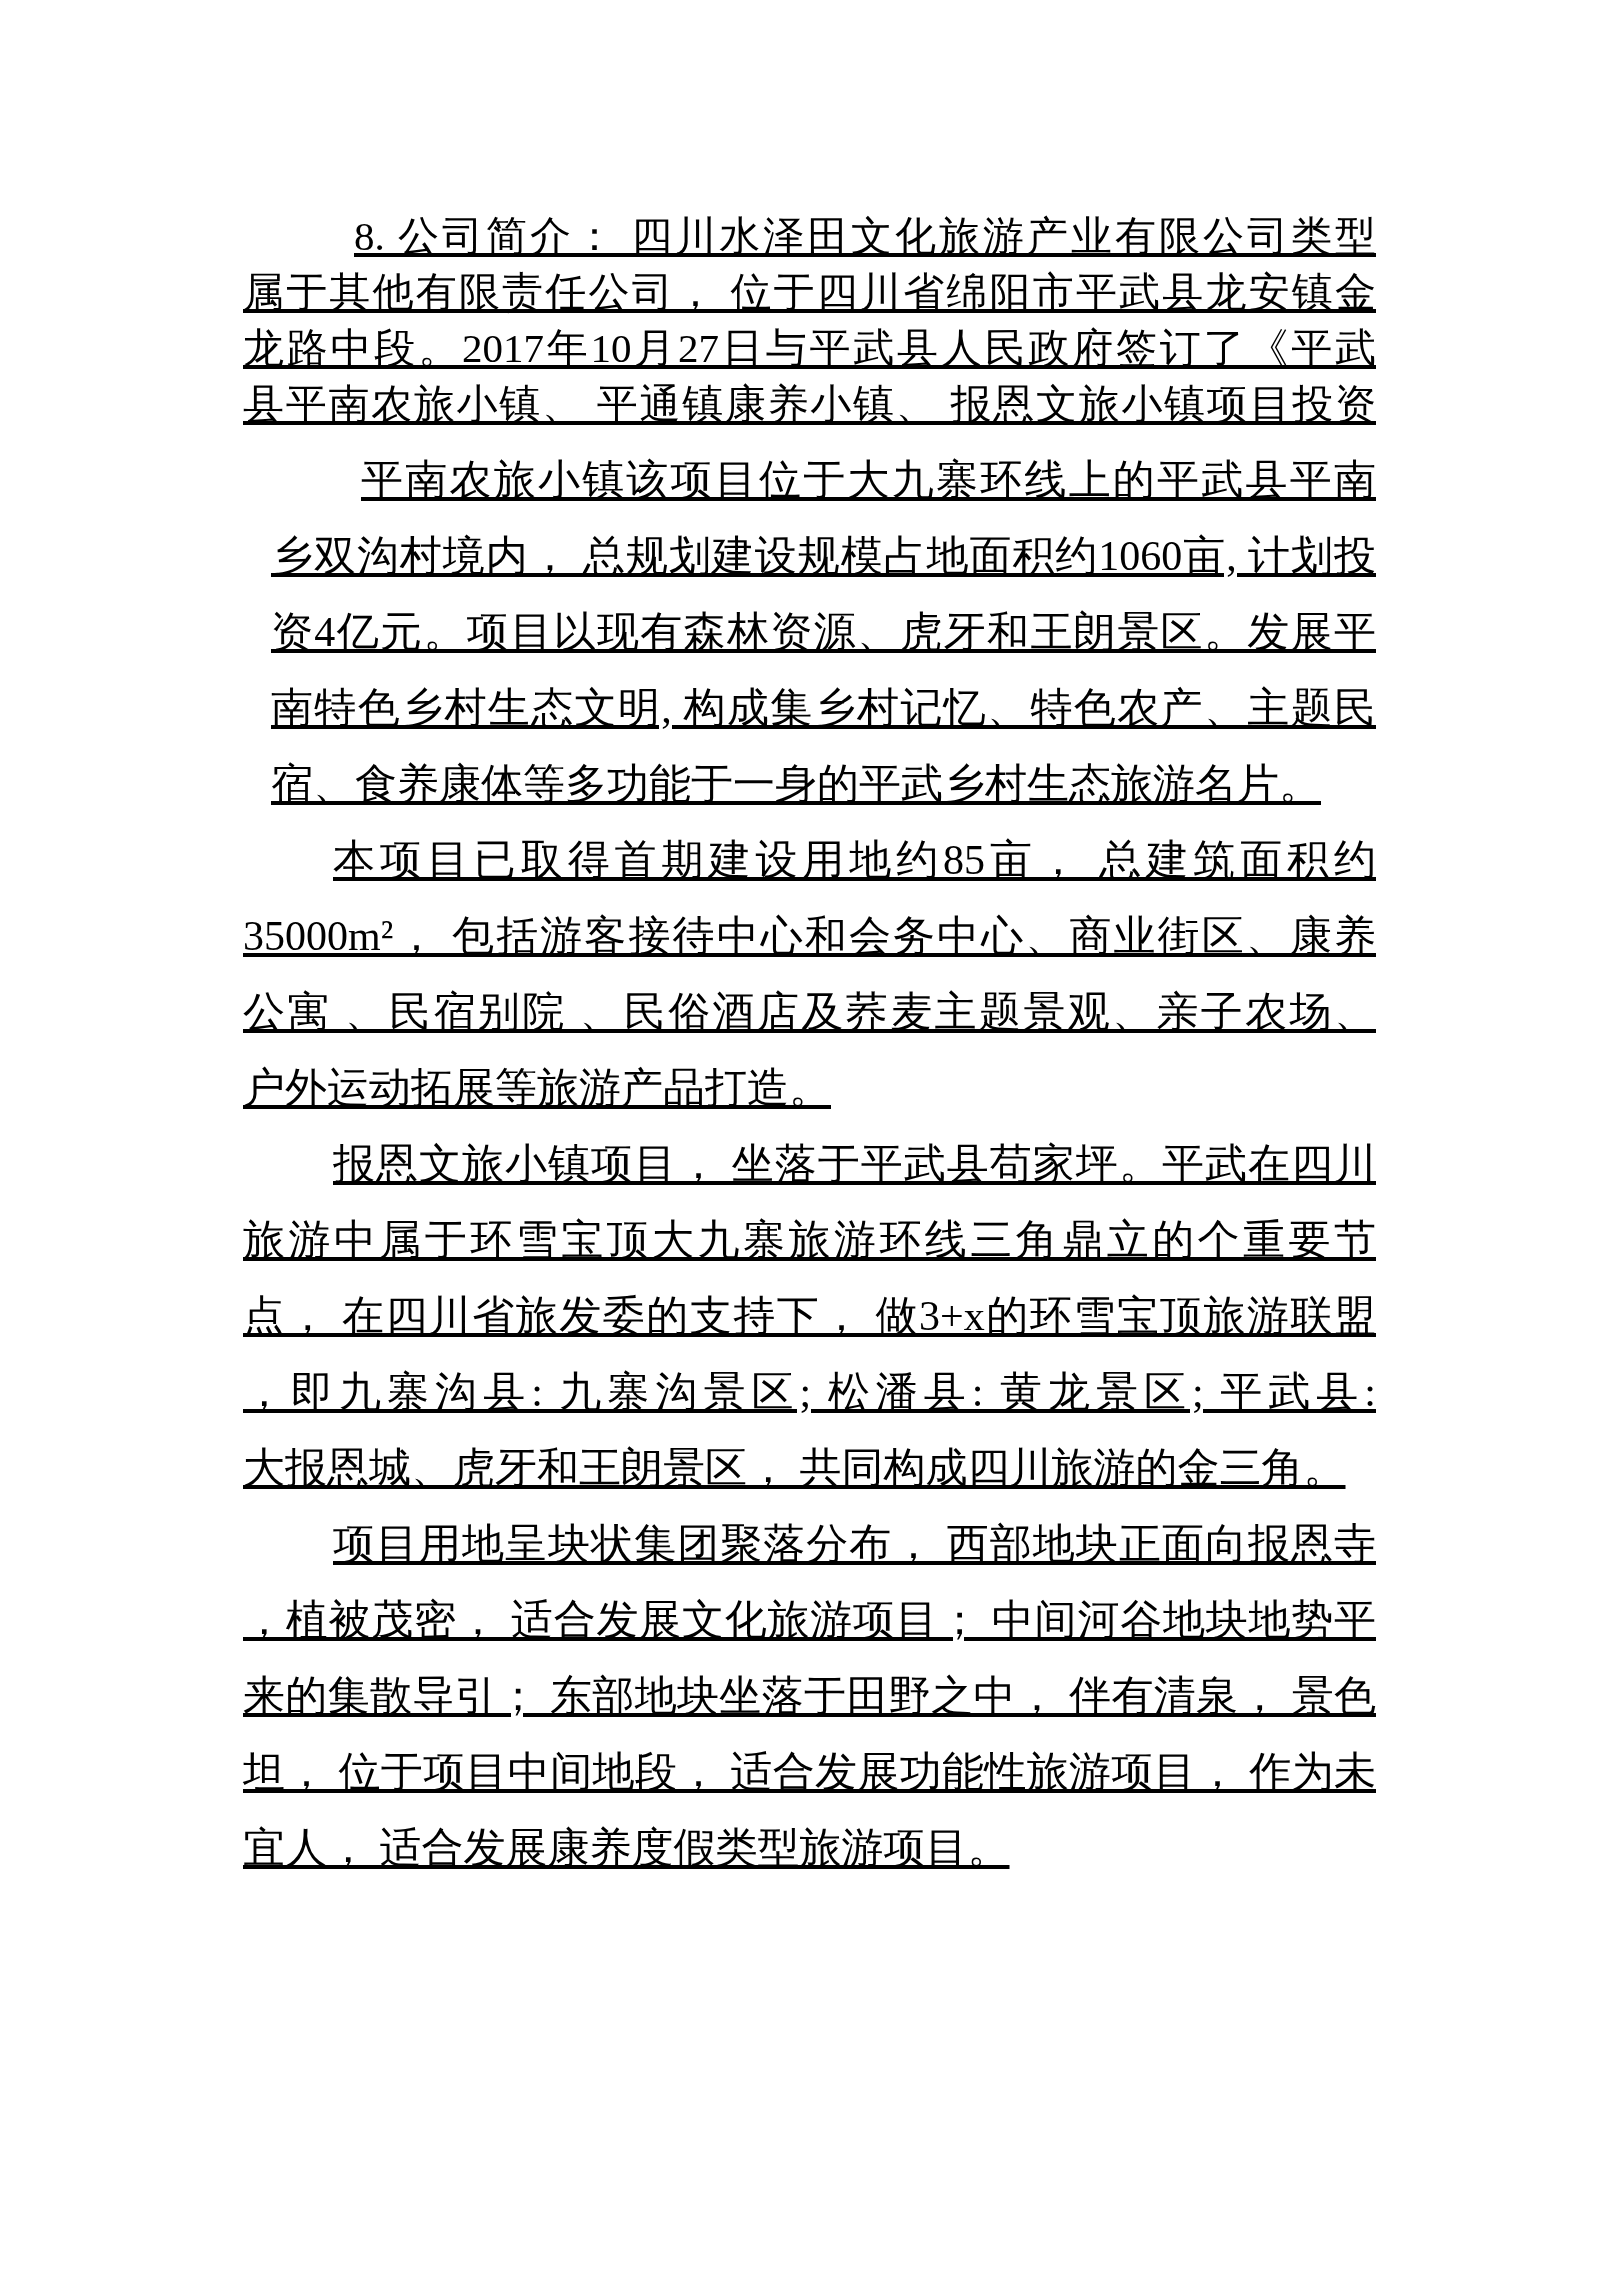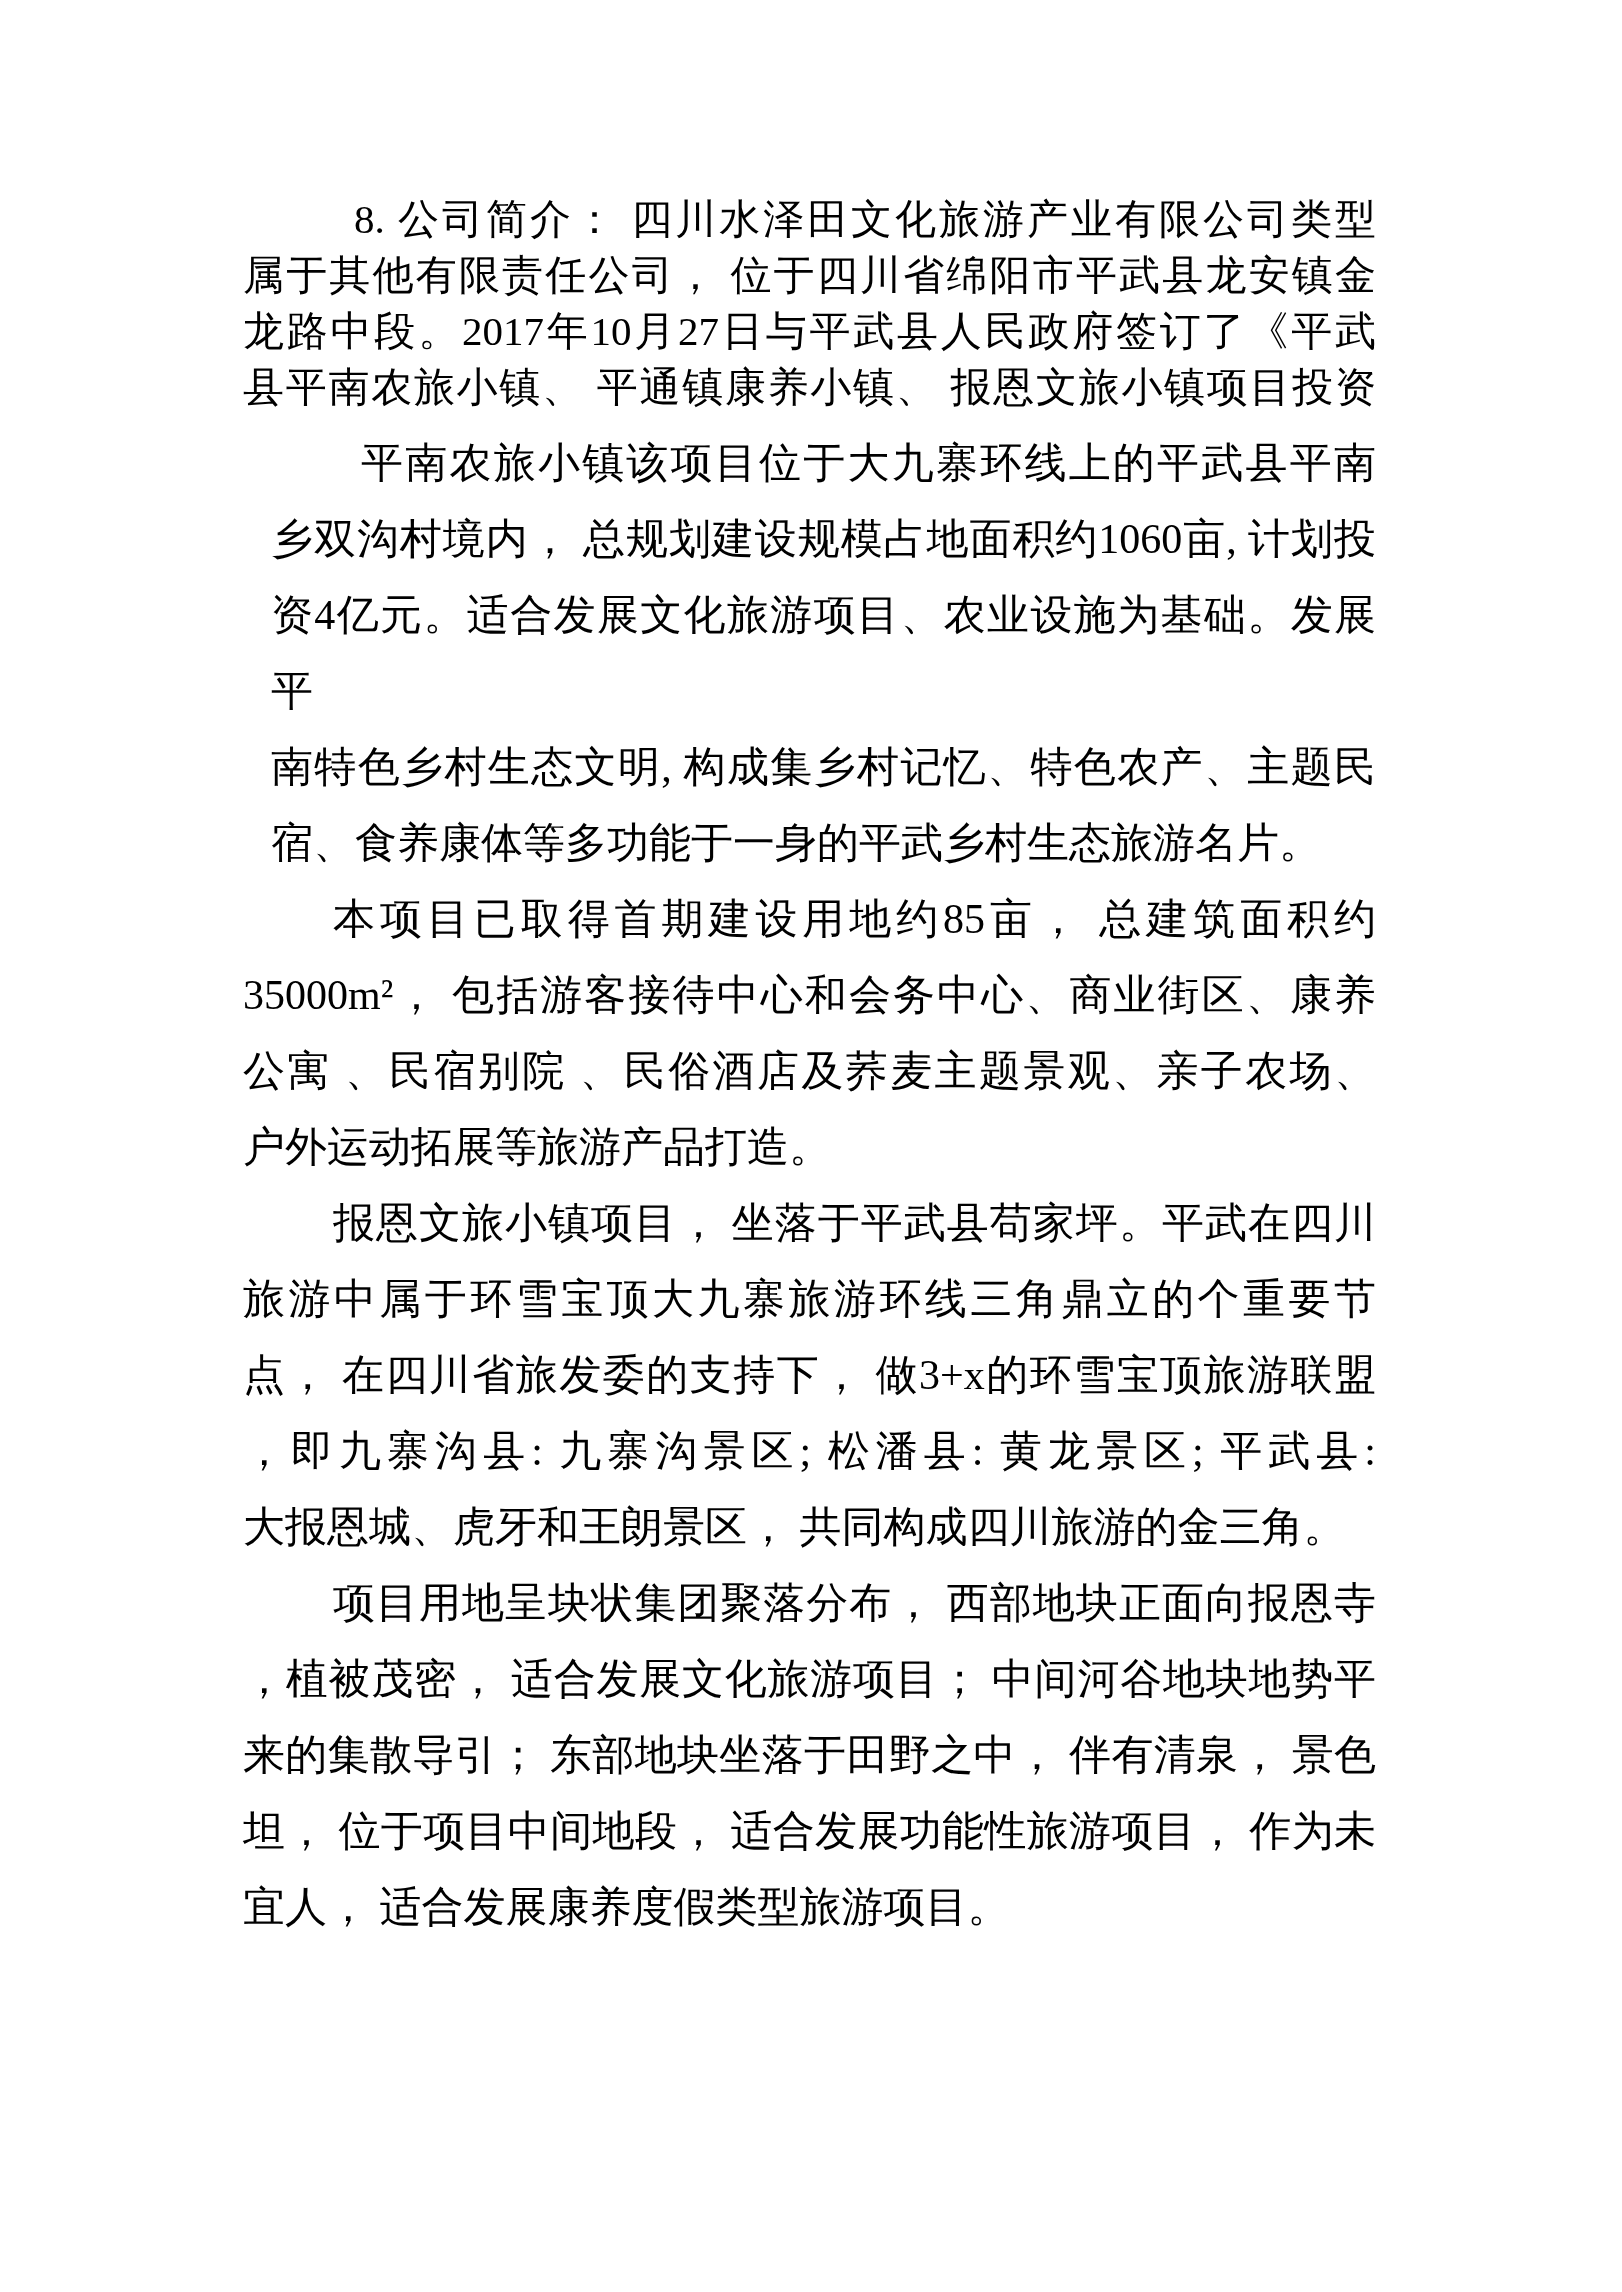--- a/index.html
+++ b/index.html
@@ -19,22 +19,23 @@
     left: 0;
     top: 0;
     width: 1622px;
     height: 2293px;
     background: #ffffff;
     overflow: hidden;
   }
   .text-block {
     position: absolute;
     left: 243px;
-    top: 191px;
+    top: 208px;
     width: 1133px;
+    text-decoration: underline;
   }
   .para {
     margin: 0;
     padding: 0;
   }
   
   .para.compact {
     font-size: 41px;
     line-height: 56px;
   }
@@ -71,21 +72,21 @@
   <div class="text-block" id="text-block">
       <div class="para compact">
         <div class="line first">8. 公司简介： 四川水泽田文化旅游产业有限公司类型</div>
         <div class="line">属于其他有限责任公司， 位于四川省绵阳市平武县龙安镇金</div>
         <div class="line">龙路中段。2017年10月27日与平武县人民政府签订了《平武</div>
         <div class="line">县平南农旅小镇、 平通镇康养小镇、 报恩文旅小镇项目投资</div>
       </div>
       <div class="para normal">
         <div class="line first">平南农旅小镇该项目位于大九寨环线上的平武县平南</div>
         <div class="line">乡双沟村境内， 总规划建设规模占地面积约1060亩, 计划投</div>
-        <div class="line">资4亿元。适合发展文化旅游项目、农业设施为基础。发展平</div>
+        <div class="line">资4亿元。项目以现有森林资源、虎牙和王朗景区。发展平</div>
         <div class="line">南特色乡村生态文明, 构成集乡村记忆、特色农产、主题民</div>
         <div class="line last">宿、食养康体等多功能于一身的平武乡村生态旅游名片。</div>
       </div>
       <div class="para normal">
         <div class="line first">本项目已取得首期建设用地约85亩， 总建筑面积约</div>
         <div class="line">35000m²， 包括游客接待中心和会务中心、商业街区、康养</div>
         <div class="line">公寓 、民宿别院 、民俗酒店及荞麦主题景观、亲子农场、</div>
         <div class="line last">户外运动拓展等旅游产品打造。</div>
       </div>
       <div class="para normal">

